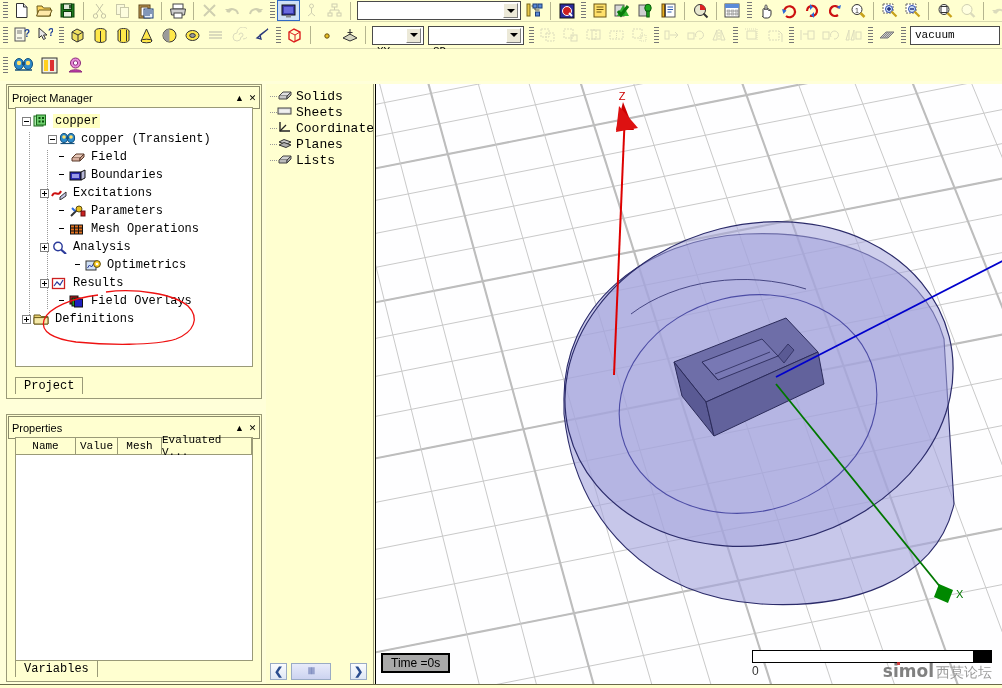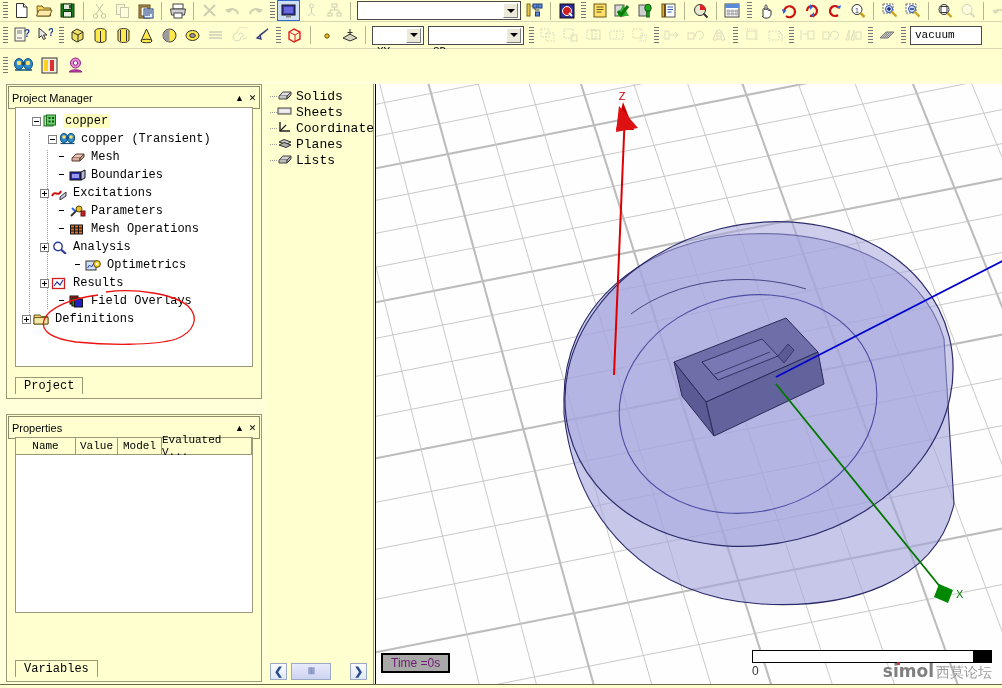--- a/index.html
+++ b/index.html
@@ -181,21 +181,21 @@
   #prop-panel {
     position: absolute;
     left: 6px; top: 414px;
     width: 256px; height: 268px;
     background: #ffffd0;
     border: 1px solid #9a9a78;
   }
   .prop-grid {
     position: absolute;
     left: 8px; top: 22px;
-    width: 238px; height: 176px;
+    width: 238px; height: 224px;
     background: #fff;
     border: 1px solid #9a9a78;
   }
   .prop-head {
     display: flex; height: 17px;
     border-bottom: 1px solid #9a9a78;
   }
   .prop-head div {
     border-right: 1px solid #9a9a78;
     font-family: "Liberation Mono", monospace;
@@ -270,21 +270,21 @@
   #time-box {
     position: absolute;
     left: 381px; top: 653px;
     height: 20px;
     padding: 0 8px;
     background: #a8a8a8;
     border: 2px solid #000;
     display: flex; align-items: center;
     font-family: "Liberation Sans", sans-serif;
     font-size: 12px;
-    color: #701a75;
+    color: #000000;
     z-index: 30;
   }
   #slider-wrap {
     position: absolute;
     left: 752px; top: 650px;
     width: 240px;
     z-index: 30;
   }
   #slider-track {
     height: 13px;
@@ -751,21 +751,21 @@
         </svg>
     </div>
     <div class="grip"></div>
     <div class="tbtn">
       <svg width="18" height="14" viewBox="0 0 18 14">
           <path d="M2 10l6-6h8l-6 6z" fill="#c8c8c8" stroke="#777"></path>
           <path d="M4 10l6-6M6 10l6-6M8 10l6-6" stroke="#888"></path>
         </svg>
     </div>
     <div class="grip"></div>
-    <div class="textfield" style="width:72px;">vacuum</div>
+    <div class="textfield" style="width:90px;">vacuum</div>
   </div>
 
   <div class="toolbar" id="toolbar-row3">
     <div class="grip"></div>
     <div class="tbtn" style="width:26px;height:24px;">
       <svg width="21" height="19" viewBox="0 0 21 19">
           <ellipse cx="6" cy="8" rx="4.5" ry="5.5" fill="#2b8acc" stroke="#16507a"></ellipse>
           <ellipse cx="15" cy="8" rx="4.5" ry="5.5" fill="#2b8acc" stroke="#16507a"></ellipse>
           <circle cx="6" cy="7" r="2.2" fill="#ffe06a"></circle>
           <circle cx="15" cy="7" r="2.2" fill="#ffe06a"></circle>
@@ -796,21 +796,21 @@
       <span class="pbtn">✕</span>
     </div>
 
     <div class="tree-box">
 
       <div class="vline" style="left:13px;top:24px;height:190px;"></div>
       <div class="vline" style="left:31px;top:42px;height:160px;"></div>
 
       <div style="padding-top:4px;" id="tree-rows">
 
-        <div class="trow" style="padding-left:16px;">
+        <div class="trow" style="padding-left:6px;">
           <span class="expander"></span>
           <span class="tico">
             <svg width="16" height="14" viewBox="0 0 16 14">
                 <rect x="1" y="2" width="9" height="10" fill="#a8e8a8" stroke="#1a6a1a"></rect>
                 <rect x="3.5" y="1" width="9" height="10" fill="#6ed06e" stroke="#1a6a1a"></rect>
                 <rect x="5.5" y="3" width="2" height="2" fill="#0a4a0a"></rect>
                 <rect x="9" y="3" width="2" height="2" fill="#0a4a0a"></rect>
                 <rect x="5.5" y="6.5" width="2" height="2" fill="#0a4a0a"></rect>
                 <rect x="9" y="6.5" width="2" height="2" fill="#0a4a0a"></rect>
               </svg>
@@ -835,21 +835,21 @@
 
         <div class="trow" style="padding-left:42px;">
           <span class="expander none"></span>
           <span class="tico">
             <svg width="17" height="13" viewBox="0 0 17 13">
                 <path d="M3 7l4-4h8l-4 4z" fill="#e8c8b8" stroke="#5a3a2a"></path>
                 <path d="M3 7v3l8 0V7" fill="#d8b0a0" stroke="#5a3a2a"></path>
                 <path d="M11 7l4-4v3l-4 4z" fill="#c8a090" stroke="#5a3a2a"></path>
               </svg>
           </span>
-          <span class="tlabel">Mesh</span>
+          <span class="tlabel">Field</span>
         </div>
 
         <div class="trow" style="padding-left:42px;">
           <span class="expander none"></span>
           <span class="tico">
             <svg width="17" height="13" viewBox="0 0 17 13">
                 <rect x="1" y="3" width="11" height="8" fill="#2b2bb0" stroke="#111"></rect>
                 <rect x="3" y="5" width="7" height="4" fill="#9a9ae8"></rect>
                 <path d="M12 3l4-2v8l-4 2z" fill="#b8b8d8" stroke="#111"></path>
               </svg>
@@ -964,21 +964,21 @@
   <div id="prop-panel">
     <div class="panel-title">
       <span class="ptxt">Properties</span>
       <span class="pbtn">▲</span>
       <span class="pbtn">✕</span>
     </div>
     <div class="prop-grid">
       <div class="prop-head">
         <div class="ph1">Name</div>
         <div class="ph2">Value</div>
-        <div class="ph3">Model</div>
+        <div class="ph3">Mesh</div>
         <div class="ph4">Evaluated V...</div>
       </div>
     </div>
     <div class="tabstrip">
       <div class="tab">Variables</div>
     </div>
   </div>
 
   <div id="mid-panel">
     <div id="mid-list">

